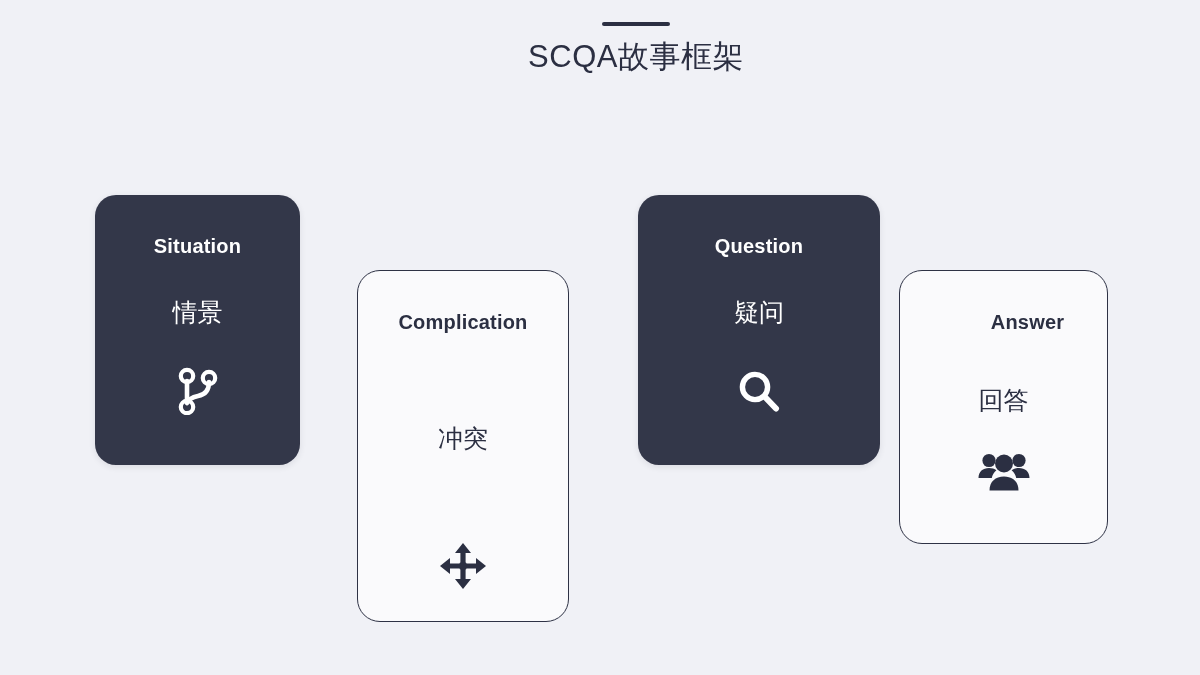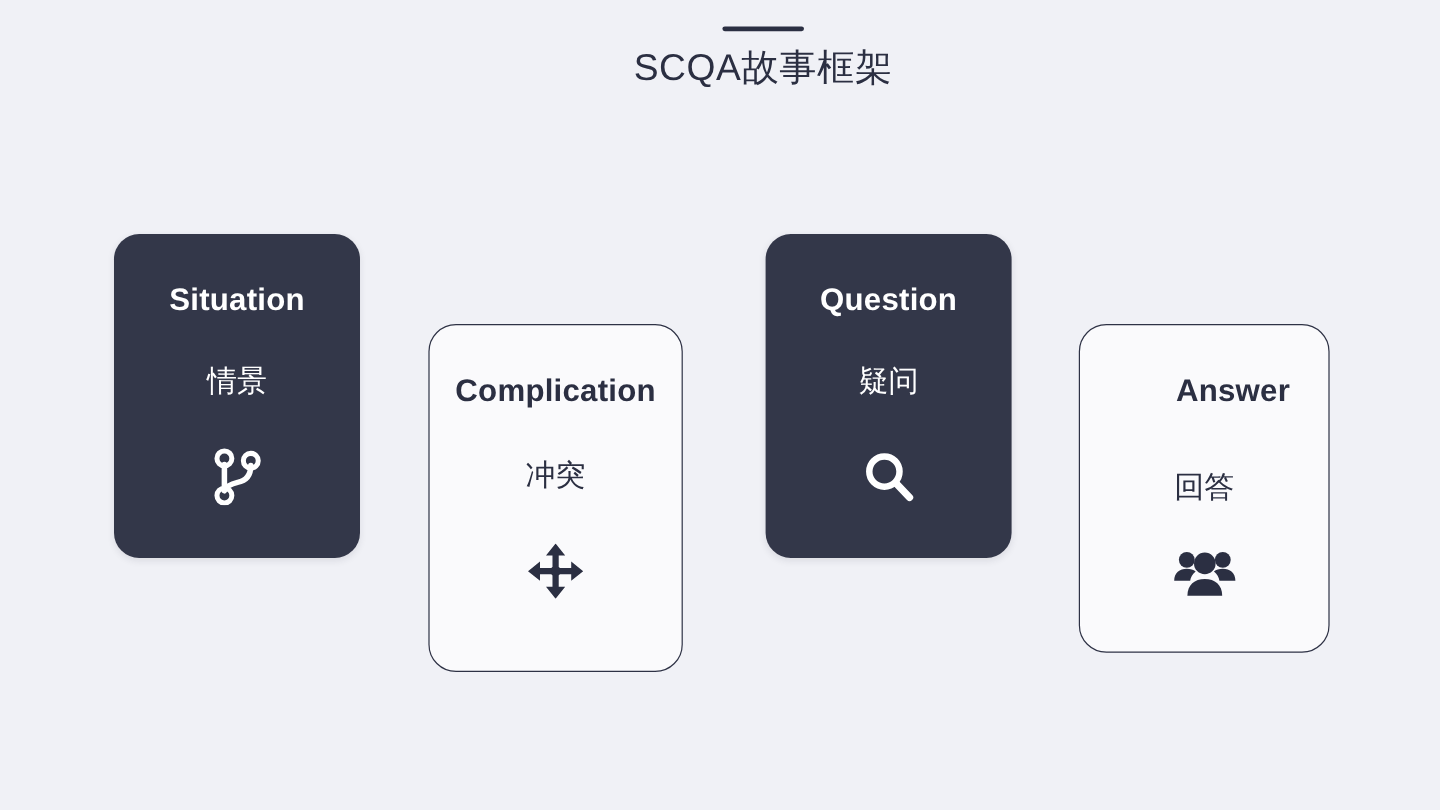--- a/index.html
+++ b/index.html
@@ -53,41 +53,41 @@
     border-radius: 21px;
     box-shadow: 0 2px 6px rgba(40,44,62,0.10);
   }
   .card.light {
     background: #fafafc;
     border: 1.6px solid #2e3245;
     border-radius: 23px;
   }
 
   .card-title {
-    font-size: 26px;
+    font-size: 20px;
     font-weight: 700;
     letter-spacing: 0.2px;
     line-height: 1;
   }
   .card-sub {
     font-size: 25px;
     font-weight: 400;
     line-height: 1;
   }
   .card-icon {
     display: block;
     line-height: 0;
   }
   .dark .card-title, .dark .card-sub { color: #ffffff; }
   .light .card-title, .light .card-sub { color: #2b2f42; }
 
   
   #card-situation    { left: 95px;  top: 195px; width: 205px; height: 270px; }
-  #card-complication { left: 357px; top: 270px; width: 212px; height: 290px; }
-  #card-question     { left: 638px; top: 195px; width: 205px; height: 270px; }
+  #card-complication { left: 357px; top: 270px; width: 212px; height: 352px; gap: 48px; }
+  #card-question     { left: 638px; top: 195px; width: 242px; height: 270px; }
   #card-answer       { left: 899px; top: 270px; width: 209px; height: 274px; }
 
   #card-situation .card-title    { margin-top: 41px; }
   #card-situation .card-sub      { margin-top: 44px; }
   #card-situation .card-icon     { margin-top: 42px; }
 
   #card-question .card-title     { margin-top: 41px; }
   #card-question .card-sub       { margin-top: 44px; }
   #card-question .card-icon      { margin-top: 44px; }
 

